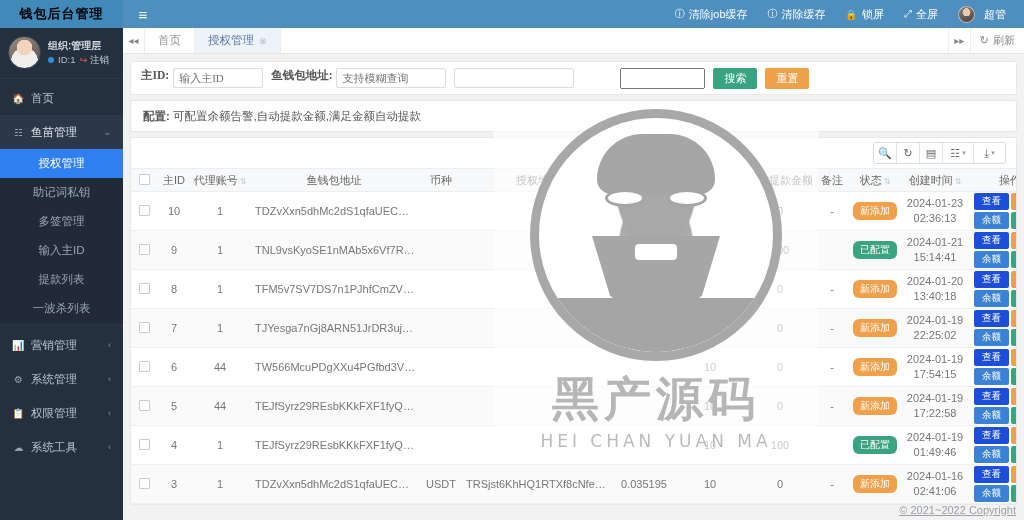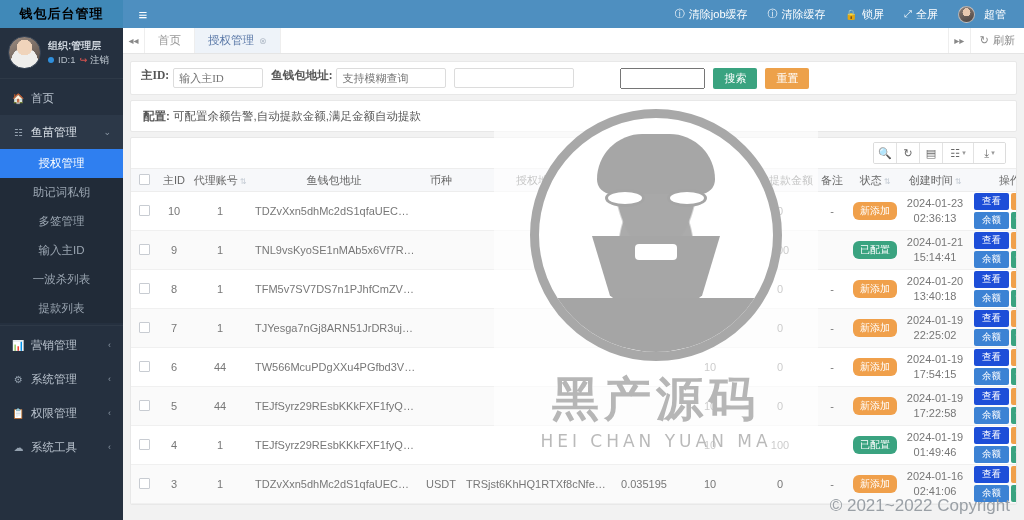--- a/index.html
+++ b/index.html
@@ -91,21 +91,21 @@
   .badge-new { background:#f0a04b; }
   .badge-cfg { background:#3aa380; }
   .tm { line-height:1.35; }
   .ops { display:flex; flex-wrap:wrap; gap:2px; justify-content:center; width:76px; margin:0 auto; }
   .op { font-size:9.5px; color:#fff; border-radius:2px; padding:2px 4px; min-width:35px; text-align:center; cursor:pointer; }
   .op-view { background:#1d4ed8; }
   .op-draw { background:#f0a04b; }
   .op-bal { background:#3c82d4; }
   .op-cfg { background:#3aa380; }
 
-  .footer { position:absolute; right:14px; bottom:4px; font-size:17px; color:#9aa0a6; }
+  .footer { position:absolute; right:8px; bottom:4px; font-size:11px; color:#9aa0a6;text-decoration:underline; }
 
   
   .watermark { position:absolute; left:371px; top:81px; width:324px; height:344px; display:flex; flex-direction:column; align-items:center; justify-content:flex-start; pointer-events:none; }
   .wm-circle { width:252px; height:252px; border-radius:50%; border:9px solid #1b1b1b; position:relative; background:#fff; overflow:hidden; }
   .wm-face { position:absolute; left:50%; top:26px; transform:translateX(-50%); width:130px; height:150px; background:
       radial-gradient(ellipse at 50% 22%, #1b1b1b 0 44%, transparent 46%),
       radial-gradient(ellipse at 50% 72%, #222 0 40%, transparent 42%); }
   .wm-hair { position:absolute; left:50%; top:16px; transform:translateX(-50%); width:118px; height:60px; background:#151515; border-radius:56px 56px 18px 18px; }
   .wm-eyes { position:absolute; left:50%; top:74px; transform:translateX(-50%); width:96px; height:14px; }
   .wm-eyes:before, .wm-eyes:after { content:""; position:absolute; top:0; width:34px; height:12px; background:#fff; border-radius:50%; box-shadow:0 0 0 3px #141414; }
@@ -172,22 +172,22 @@
     <div class="nav-item open">
       <span class="ic">☷</span>
       <span>鱼苗管理</span>
       <span class="caret">⌄</span>
     </div>
     <div class="submenu">
       <div class="sub-item active">授权管理</div>
       <div class="sub-item">助记词私钥</div>
       <div class="sub-item">多签管理</div>
       <div class="sub-item">输入主ID</div>
+      <div class="sub-item">提款列表</div>
       <div class="sub-item">一波杀列表</div>
-      <div class="sub-item">提款列表</div>
     </div>
     <div class="nav-divider"></div>
 
     <div class="nav-item">
       <span class="ic">📊</span>
       <span>营销管理</span>
       <span class="caret">‹</span>
     </div>
     <div class="nav-item">
       <span class="ic">⚙</span>

